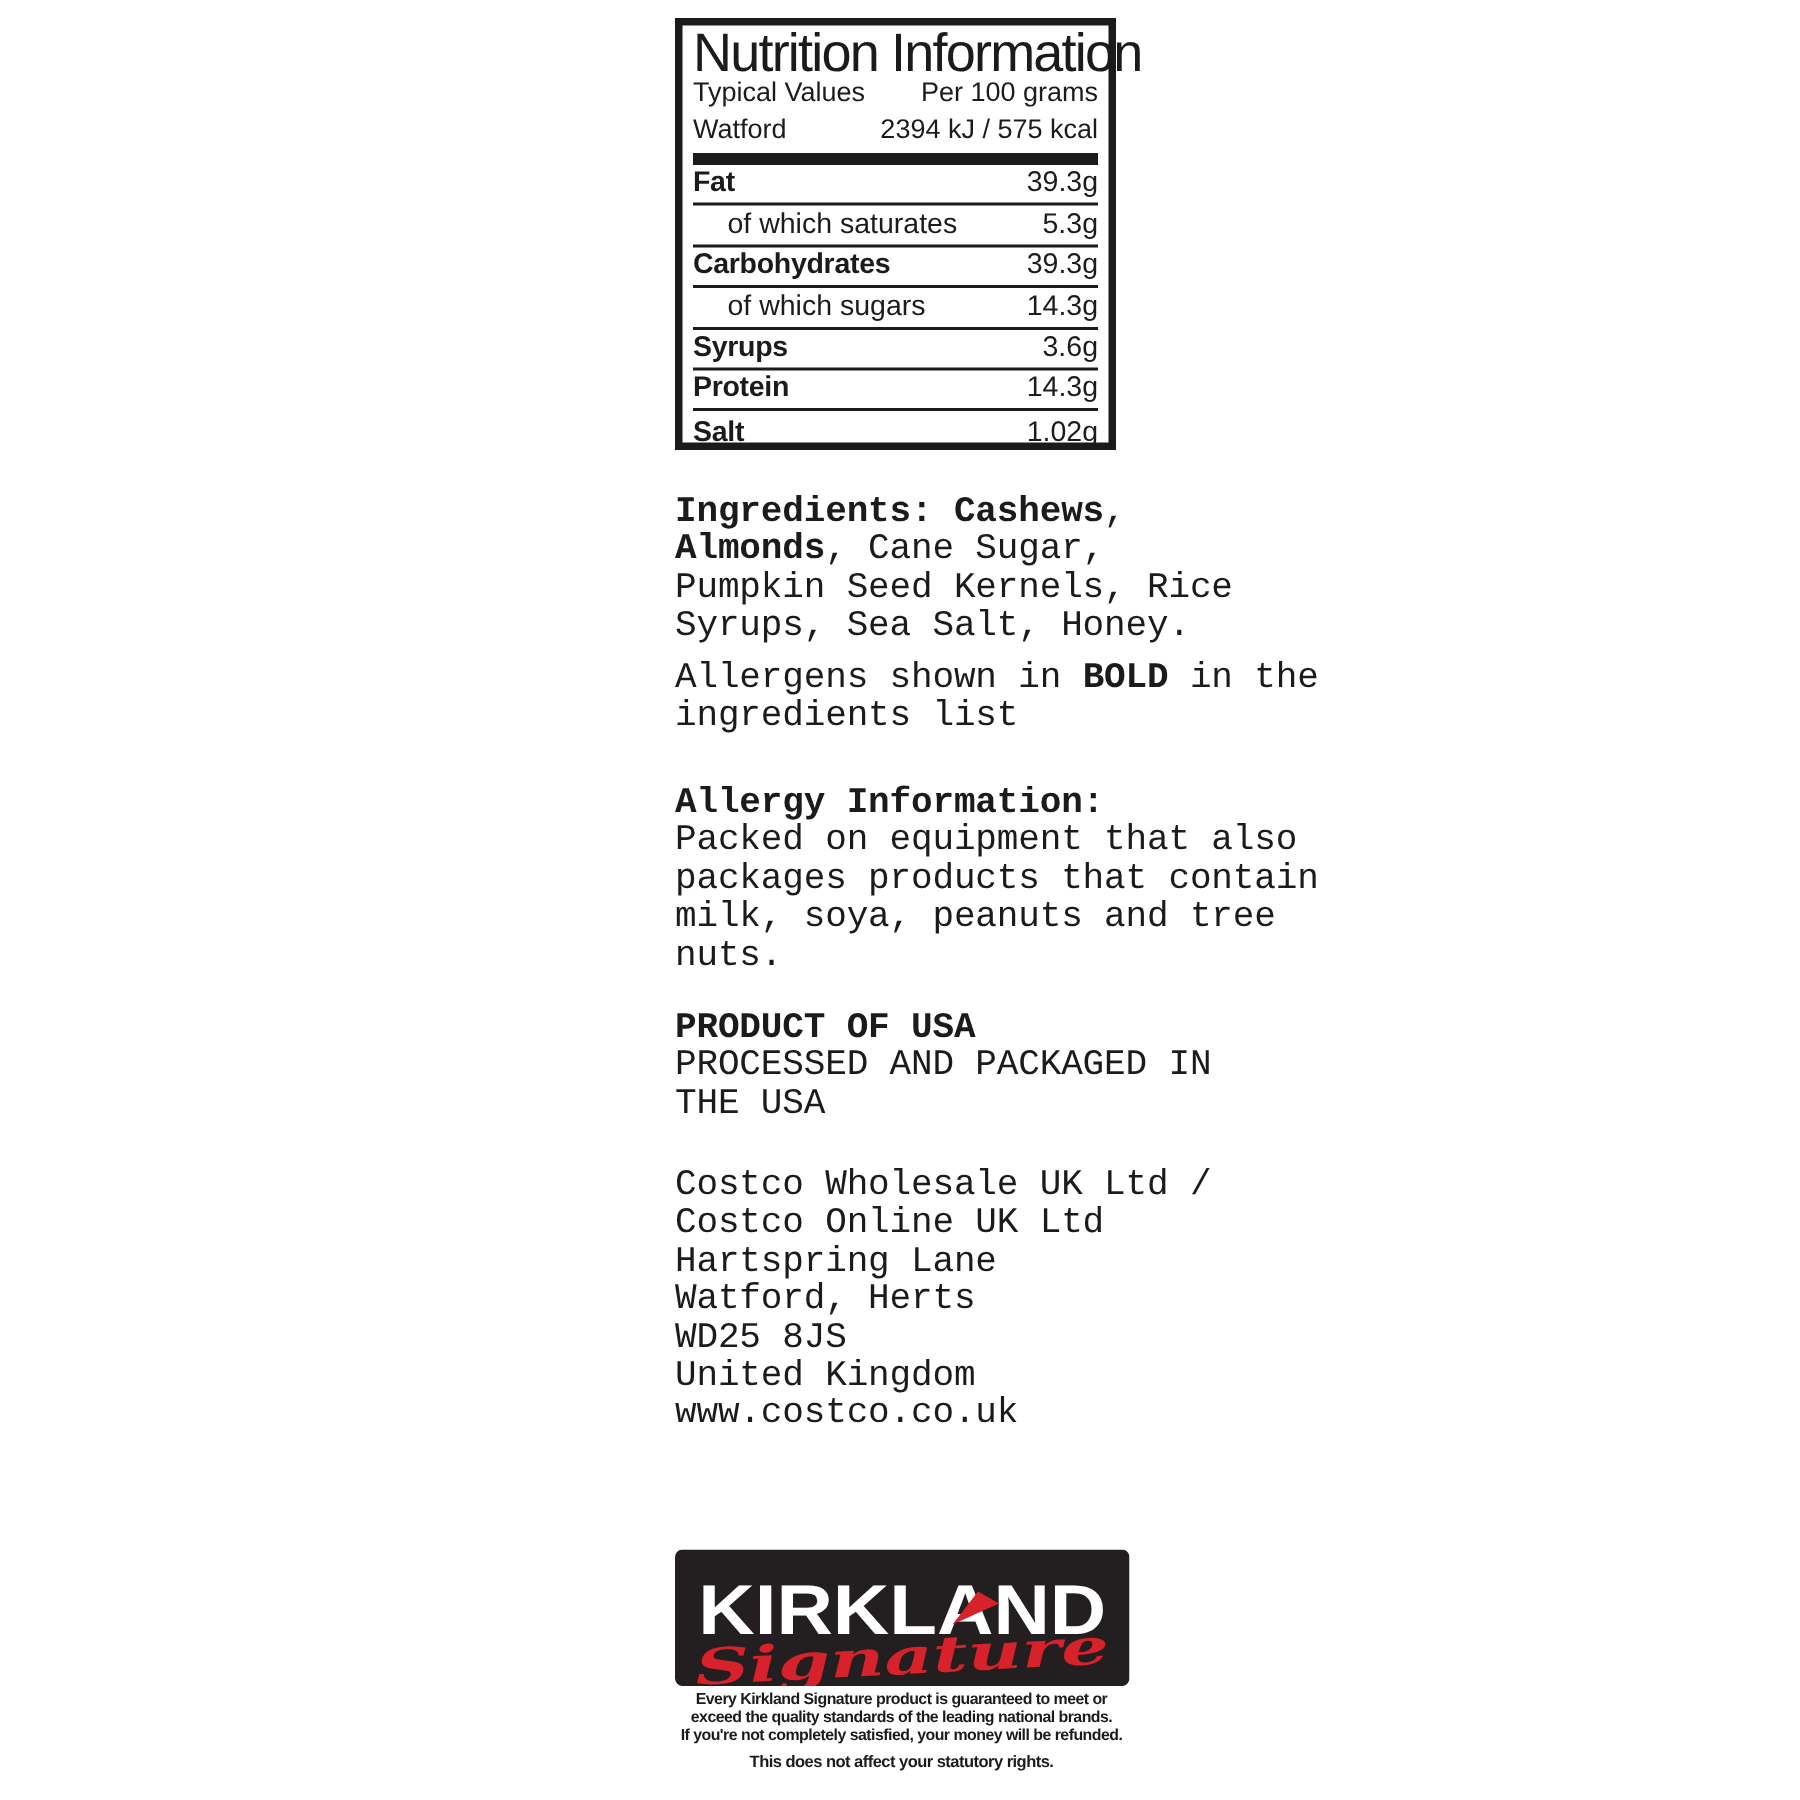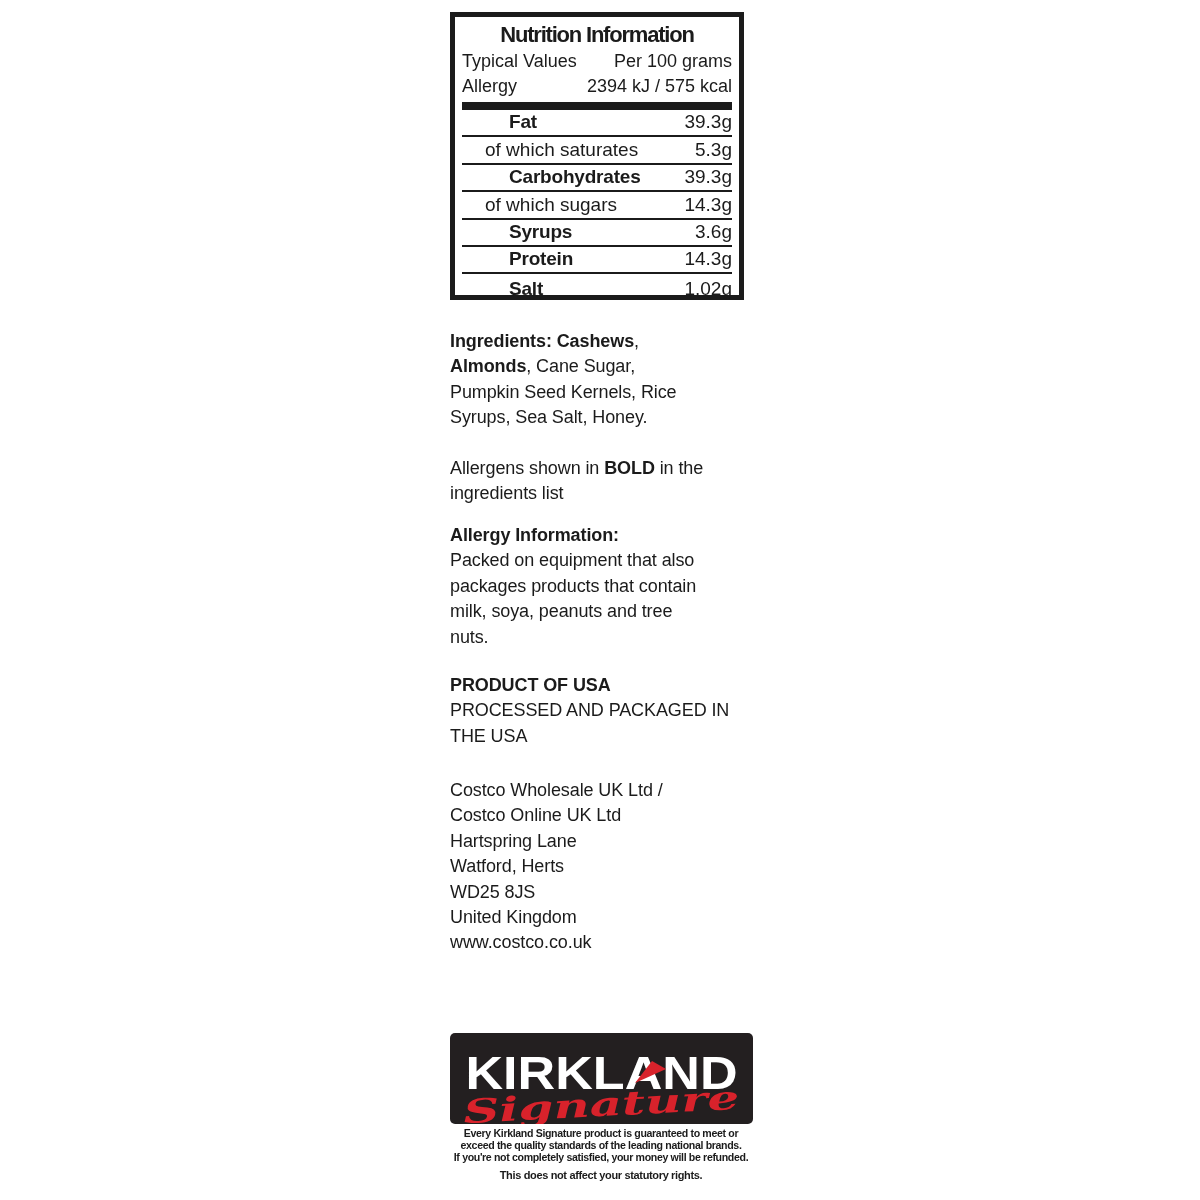--- a/index.html
+++ b/index.html
@@ -10,41 +10,41 @@
   }
   .abs{position:absolute;}
 
   
   #nbox{
     left:450px;top:12px;width:270px;height:276px;
     border:5px solid #1b1b1b;padding:2px 7px 0 7px;
     background:#fff;
   }
   .n-title{
-    font-weight:bold;font-size:22px;line-height:28px;text-align:center;
+    font-weight:normal;font-size:36px;line-height:28px;text-align:left;
     letter-spacing:-1.2px;white-space:nowrap;margin-top:2px;
   }
   .hdr-row{
     display:flex;justify-content:space-between;align-items:baseline;
     font-size:18px;line-height:25px;white-space:nowrap;
   }
   .bar{height:8px;background:#1b1b1b;margin-top:3px;}
   .n-row{
     display:flex;justify-content:space-between;align-items:flex-end;
     box-sizing:border-box;height:27.4px;padding-bottom:2px;
     border-bottom:2px solid #1b1b1b;font-size:19px;white-space:nowrap;
   }
   .n-row:last-child{border-bottom:none;}
-  .n-row.bold .n-label{font-weight:bold;letter-spacing:-0.2px;margin-left:47px;}
+  .n-row.bold .n-label{font-weight:bold;letter-spacing:-0.2px;}
   .n-row.indent .n-label{padding-left:23px;margin-top:44px;}
 
   
   .para{
     position:absolute;left:450px;width:300px;
-    font-size:18px;line-height:25.4px;letter-spacing:-0.1px;
+    font-size:24px;line-height:25.4px;letter-spacing:-0.1px;font-family:Liberation Mono, monospace;
   }
   .t-line{white-space:nowrap;}
   .t-line .b{font-weight:bold;}
   .heading{font-weight:bold;white-space:nowrap;letter-spacing:-0.1px;}
 
   
   #logo{left:450px;top:1033px;width:303px;height:91px;}
   #logo svg{display:block;}
 
   
@@ -58,21 +58,21 @@
 </head>
 <body>
 
 <section id="nbox" class="abs">
   <div class="n-title">Nutrition Information</div>
   <div class="hdr-row">
     <span>Typical Values</span>
     <span>Per 100 grams</span>
   </div>
   <div class="hdr-row">
-    <span>Allergy</span>
+    <span>Watford</span>
     <span>2394 kJ / 575 kcal</span>
   </div>
   <div class="bar"></div>
   <div id="nrows">
       <div class="n-row bold">
         <span class="n-label">Fat</span>
         <span class="n-value">39.3g</span>
       </div>
       <div class="n-row indent">
         <span class="n-label">of which saturates</span>
@@ -101,21 +101,21 @@
     </div>
 </section>
 
 <section class="para" style="top:329px">
     <div class="t-line"><span class="b">Ingredients: Cashews</span><span>,</span></div>
     <div class="t-line"><span class="b">Almonds</span><span>, Cane Sugar,</span></div>
     <div class="t-line"><span>Pumpkin Seed Kernels, Rice</span></div>
     <div class="t-line"><span>Syrups, Sea Salt, Honey.</span></div>
   </section>
 
-<section class="para" style="top:456px">
+<section class="para" style="top:440px">
     <div class="t-line"><span>Allergens shown in </span><span class="b">BOLD</span><span> in the</span></div>
     <div class="t-line"><span>ingredients list</span></div>
   </section>
 
 <section class="para" style="top:523px">
   <div class="heading">Allergy Information:</div>
   <div>
       <div class="t-line">Packed on equipment that also</div>
       <div class="t-line">packages products that contain</div>
       <div class="t-line">milk, soya, peanuts and tree</div>

